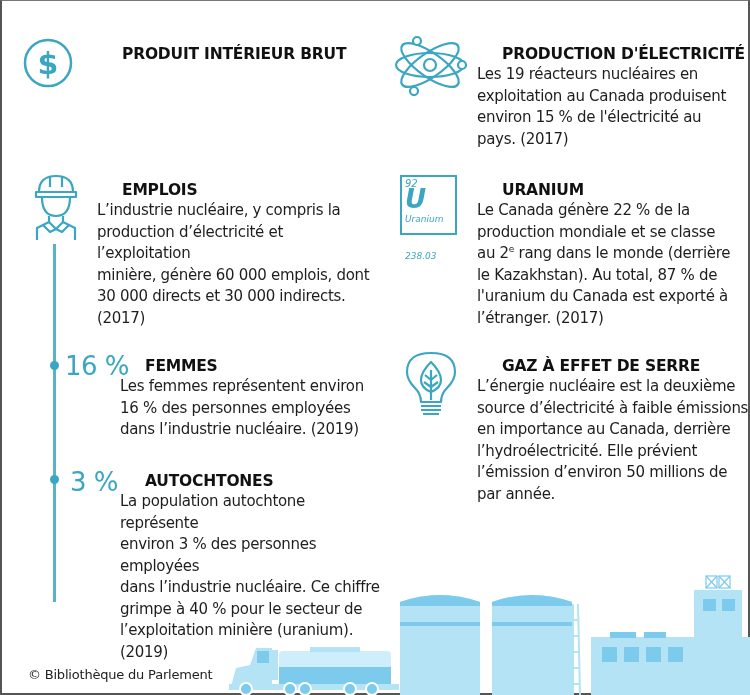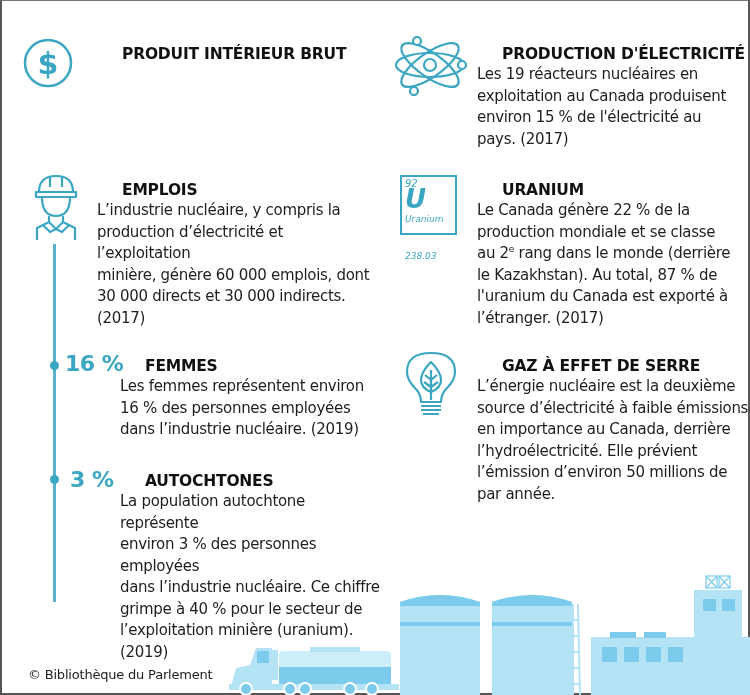--- a/index.html
+++ b/index.html
@@ -3,21 +3,21 @@
 <meta charset="utf-8">
 <style>
   * { box-sizing: border-box; margin: 0; padding: 0; }
   html, body { width: 750px; height: 695px; background: #ffffff; overflow: hidden; }
   body { font-family: "DejaVu Sans", "Liberation Sans", sans-serif; color: #1a1a1a; position: relative; }
   .frame { position: absolute; left: 0; top: 0; width: 750px; height: 695px; border: 2px solid #555; border-top: 1px solid #777; }
   .block { position: absolute; }
   .title { font-weight: bold; font-size: 15.5px; line-height: 20px; color: #111; letter-spacing: -0.2px; margin-left: 25px; }
   .body { font-size: 15px; line-height: 21.5px; color: #1e1e1e; letter-spacing: -0.3px; }
   .icon { position: absolute; }
-  .pct { position: absolute; font-size: 22px; color: #3aa6c2; font-weight: bold; letter-spacing: -0.5px; }
+  .pct { position: absolute; font-size: 26px; color: #3aa6c2; font-weight: normal; letter-spacing: -0.5px; }
   .vline { position: absolute; left: 53px; top: 244px; width: 3px; height: 358px; background: #5ab2c9; }
   .dot { position: absolute; width: 9px; height: 9px; border-radius: 50%; background: #3aa6c2; }
   .footer { position: absolute; left: 28px; top: 667px; font-size: 13px; color: #222; letter-spacing: -0.2px; }
   sup { font-size: 9px; vertical-align: super; line-height: 0; }
   .scene { position: absolute; left: 0; top: 560px; width: 750px; height: 135px; }
 </style>
 </head>
 <body>
 
 <div class="frame"></div>

